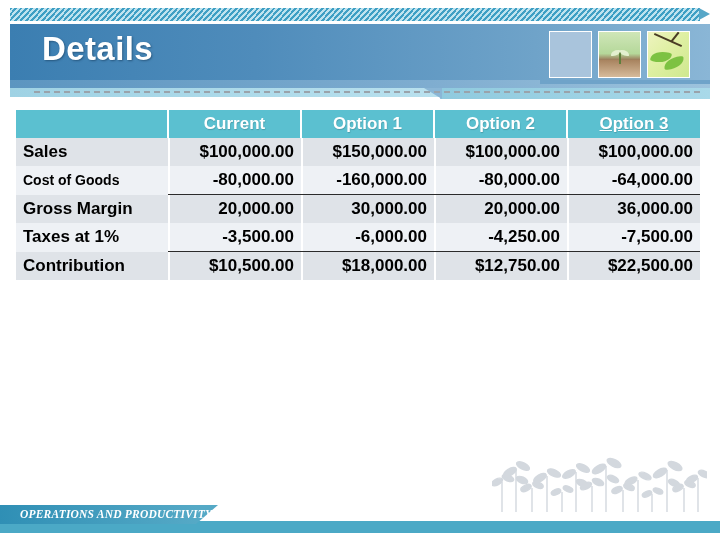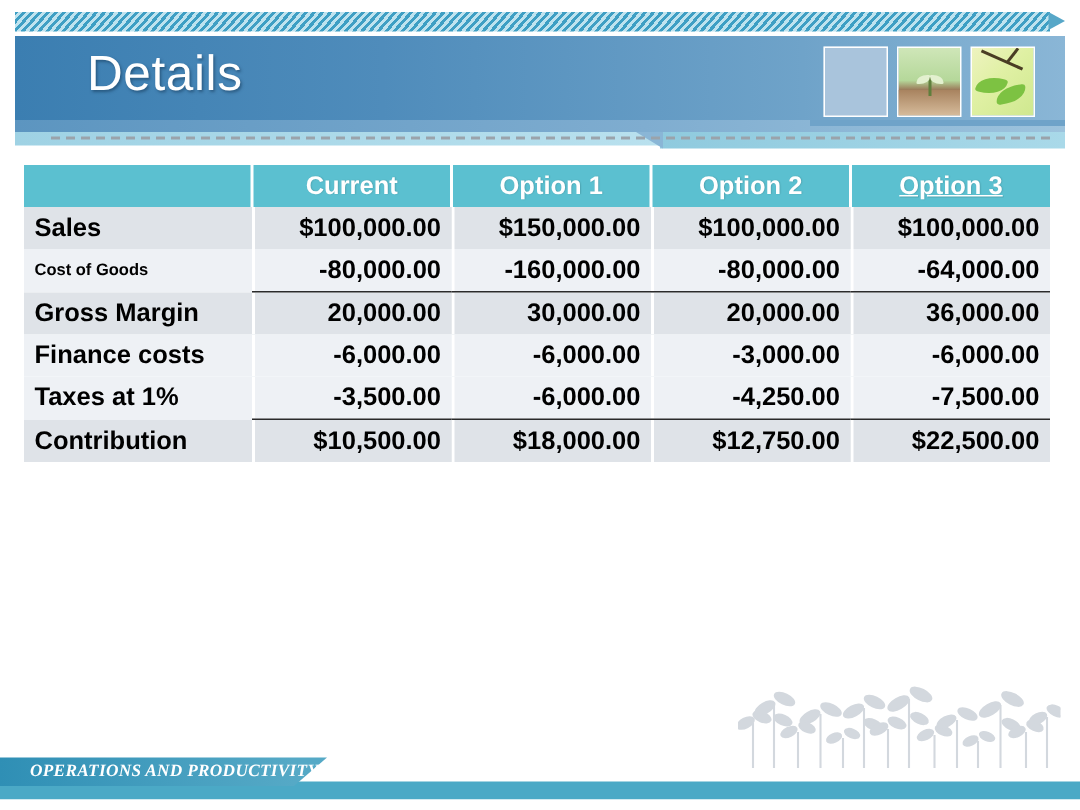--- a/index.html
+++ b/index.html
@@ -106,27 +106,26 @@
     height: 0;
     border-top: 11px solid #8ab6d6;
     border-left: 18px solid transparent;
   }
 
   .slide-title {
     position: absolute;
     left: 42px;
     top: 27px;
     font-size: 33px;
-    font-weight: normal;
+    font-weight: bold;
     color: #ffffff;
     letter-spacing: 0.4px;
     line-height: 44px;
     text-shadow: 1px 1px 2px rgba(20,55,85,0.55);
     white-space: nowrap;
-    margin-left: 16px;
   }
 
   
   .thumb-strip {
     position: absolute;
     left: 549px;
     top: 31px;
     display: flex;
     gap: 6px;
   }
@@ -242,21 +241,21 @@
     color: #000000;
     padding: 0 7px;
     border: none;
     white-space: nowrap;
     font-weight: bold;
   }
   td.label-cell {
     text-align: left;
   }
   td.label-cell.small {
-    font-size: 11px;
+    font-size: 14px;
   }
   td.num-cell {
     text-align: right;
   }
 
   tr.row-dark td { background: #dfe3e8; }
   tr.row-light td { background: #eef1f5; }
 
   
   tr.rule-top td.num-cell { border-top: 1.5px solid #2b2b2b; padding-left: 27px; }
@@ -390,27 +389,20 @@
             <td class="num-cell">-64,000.00</td>
           </tr>
           <tr class="row-dark rule-top">
             <td class="label-cell">Gross Margin</td>
             <td class="num-cell">20,000.00</td>
             <td class="num-cell">30,000.00</td>
             <td class="num-cell">20,000.00</td>
             <td class="num-cell">36,000.00</td>
           </tr>
           <tr class="row-light">
-            <td class="label-cell">Finance costs</td>
-            <td class="num-cell">-6,000.00</td>
-            <td class="num-cell">-6,000.00</td>
-            <td class="num-cell">-3,000.00</td>
-            <td class="num-cell">-6,000.00</td>
-          </tr>
-          <tr class="row-light">
             <td class="label-cell">Taxes at 1%</td>
             <td class="num-cell">-3,500.00</td>
             <td class="num-cell">-6,000.00</td>
             <td class="num-cell">-4,250.00</td>
             <td class="num-cell">-7,500.00</td>
           </tr>
           <tr class="row-dark rule-top">
             <td class="label-cell">Contribution</td>
             <td class="num-cell">$10,500.00</td>
             <td class="num-cell">$18,000.00</td>

